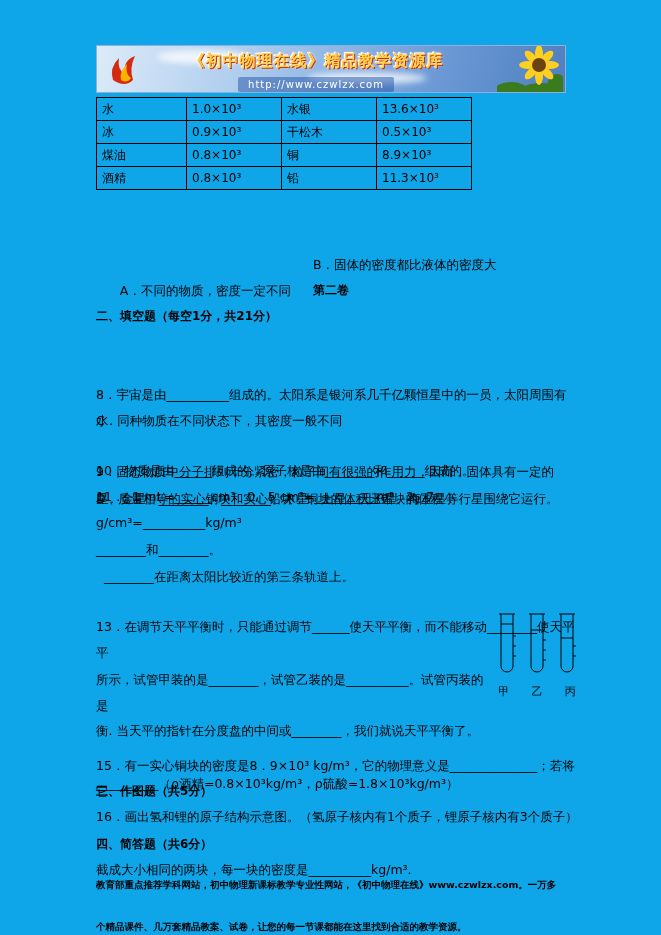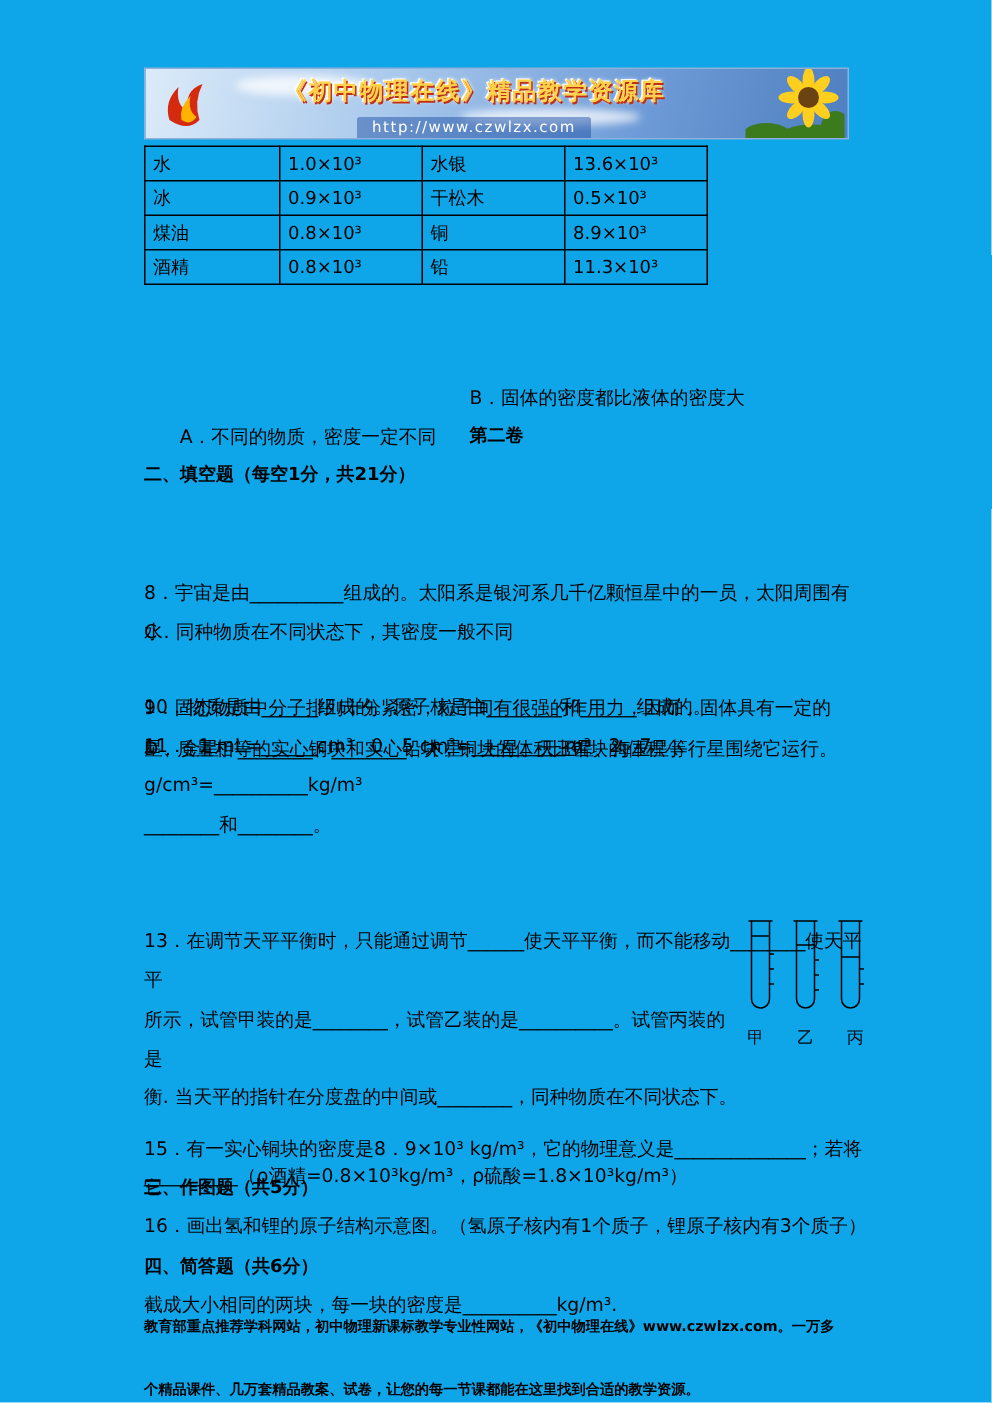--- a/index.html
+++ b/index.html
@@ -148,34 +148,35 @@
     <div>D．质量相等的实心铜块和实心铅块，铜块的体积比铅块的体积小</div>
   </div>
 
   <div class="abs vol-title heading center">第二卷</div>
 
   <div class="abs sec-fill heading">二、填空题（每空1分，共21分）</div>
 
   <div class="abs q8 txt">
     <div>8．宇宙是由__________组成的。太阳系是银河系几千亿颗恒星中的一员，太阳周围有水</div>
     <div>星、金星、________、________、木星、土星、天王星、海王星等行星围绕它运行。</div>
+    <div>  ________在距离太阳比较近的第三条轨道上。</div>
   </div>
 
   <div class="abs q9 txt">
     <div>9．固态物质中分子排列十分紧密，粒子间有很强的作用力，因而，固体具有一定的</div>
     <div>________和________。</div>
   </div>
 
   <div class="abs q10 txt">10．物质是由______组成的。原子核是由________和______组成的。</div>
   <div class="abs q11 txt">11．  1 mL=______cm³   0、5 cm³=__________m³   2、7 g/cm³=__________kg/m³</div>
 
 
   <div class="abs q13 txt">
     <div>13．在调节天平平衡时，只能通过调节______使天平平衡，而不能移动________使天平平</div>
-    <div>衡. 当天平的指针在分度盘的中间或________，同种物质在不同状态下。</div>
+    <div>衡. 当天平的指针在分度盘的中间或________，我们就说天平平衡了。</div>
   </div>
 
   <div class="abs q14 txt">
     <div>所示，试管甲装的是________，试管乙装的是__________。试管丙装的是</div>
     <div>__________（ρ酒精=0.8×10³kg/m³，ρ硫酸=1.8×10³kg/m³）</div>
   </div>
 
   <div class="abs tube-figure">
     <svg viewBox="0 0 100 68" width="100" height="68">
       <g stroke="#000" stroke-width="1" fill="none">

